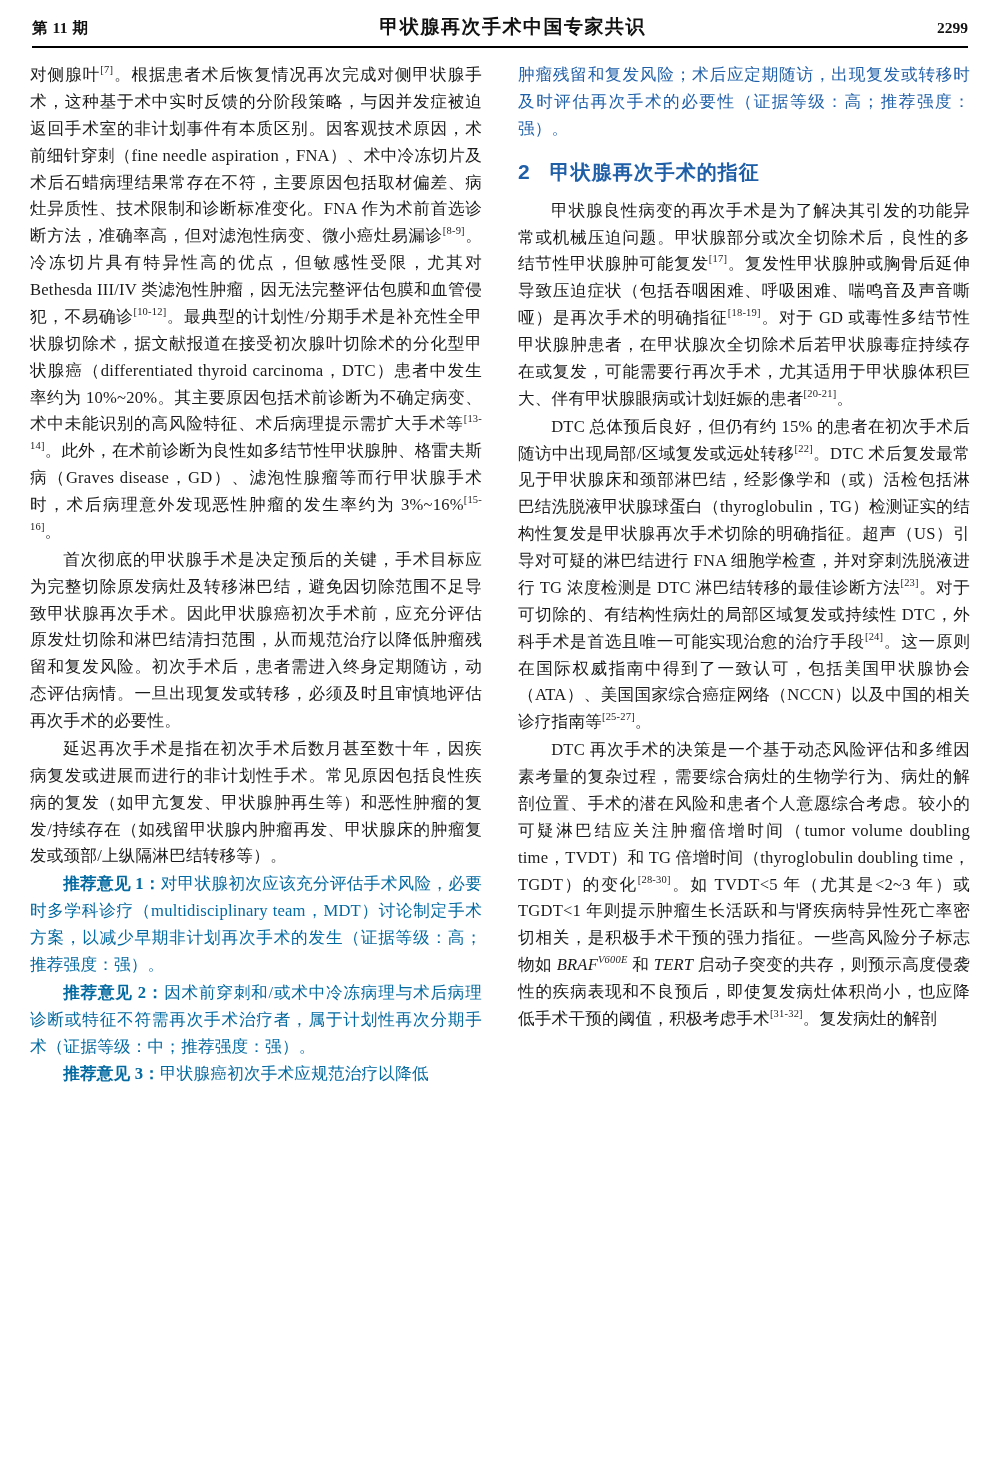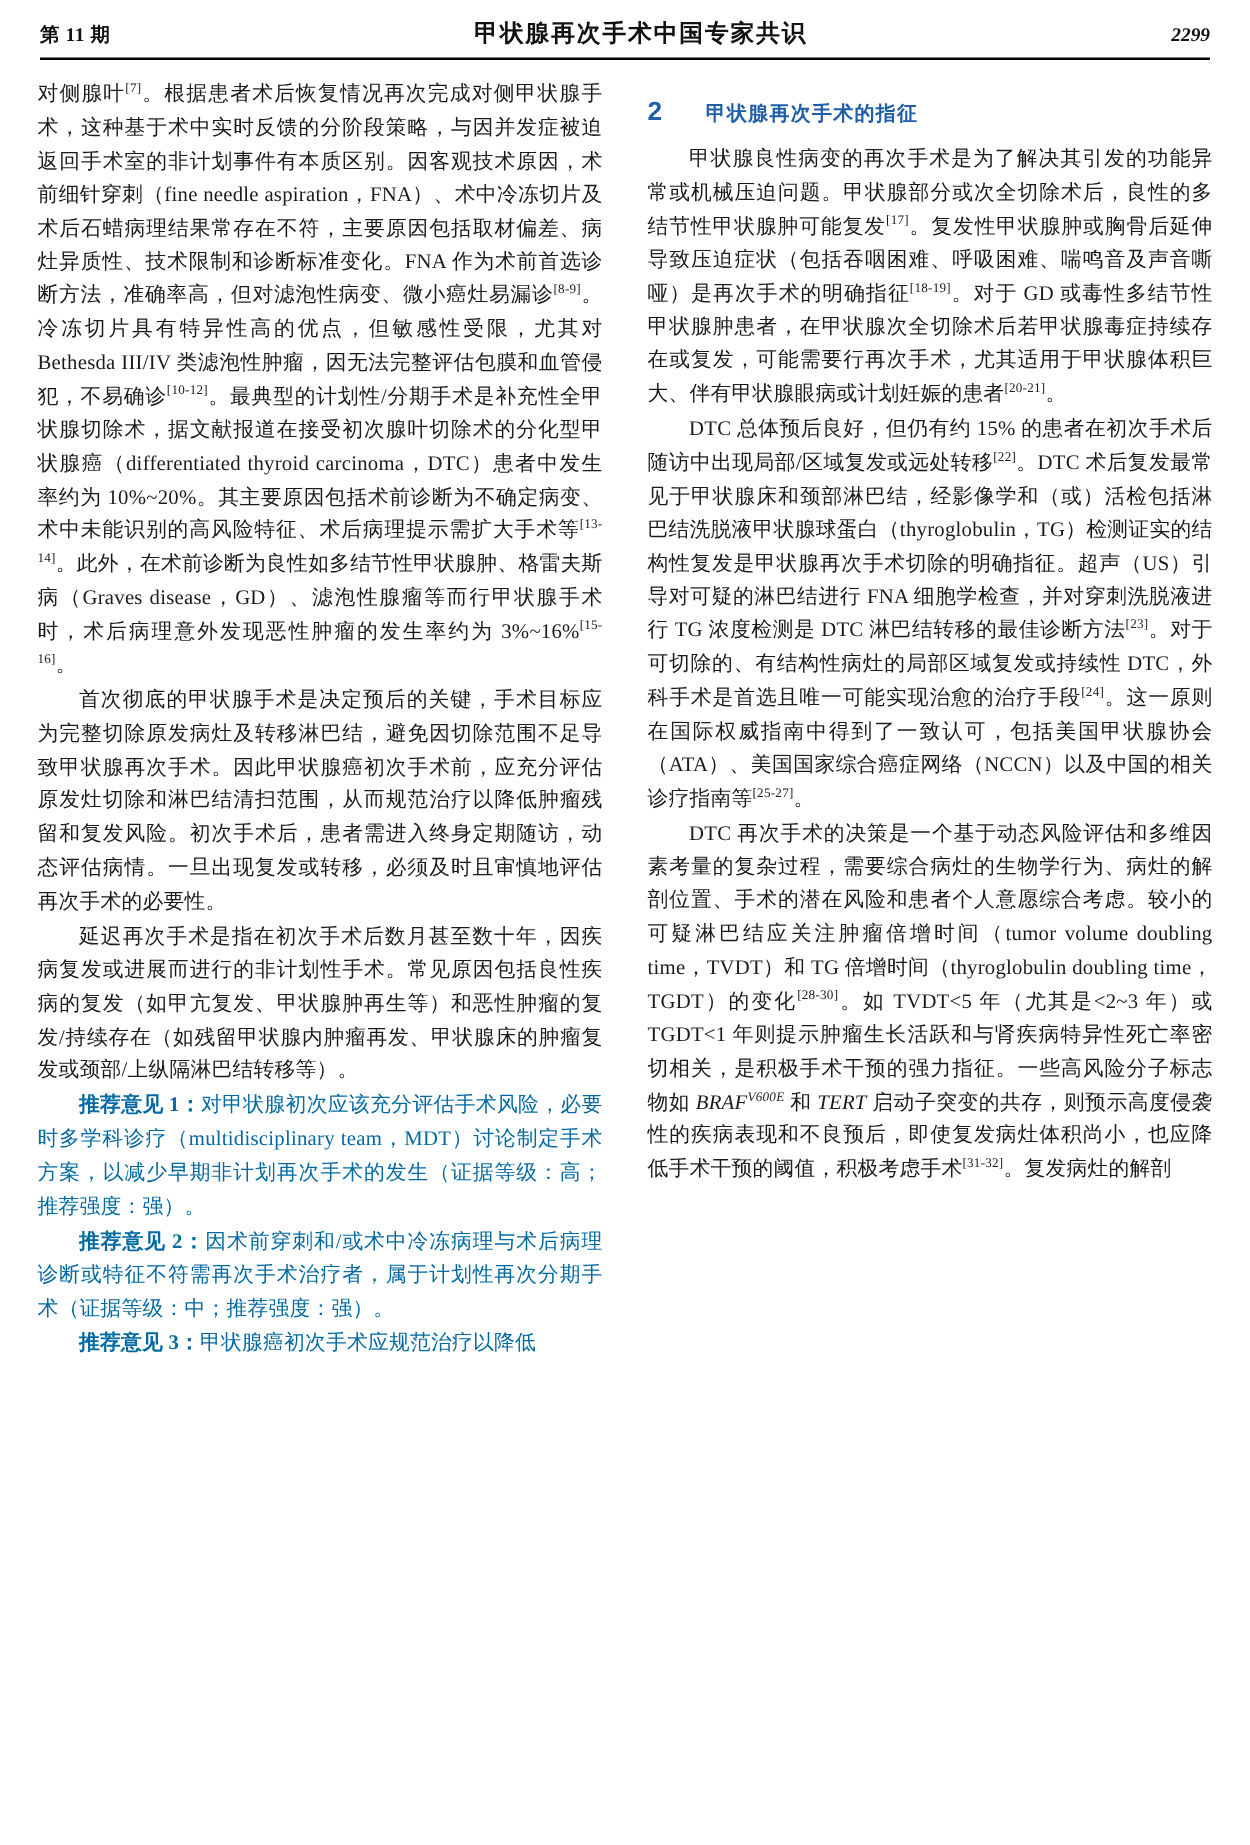--- a/index.html
+++ b/index.html
@@ -40,21 +40,20 @@
     flex: 1;
     text-align: center;
     font-weight: bold;
     letter-spacing: 1.5px;
     font-size: 19px;
   }
   .header .h-right {
     font-weight: bold;
     white-space: nowrap;
     font-family: "Liberation Serif", serif;
-    font-style: italic;
   }
   .rule {
     height: 2px;
     background: #000;
     margin: 0 2px 14px 2px;
   }
   
   .columns {
     display: flex;
     gap: 36px;
@@ -108,23 +107,22 @@
     color: #1f5fa8;
     font-weight: bold;
     font-size: 20px;
     margin: 16px 0 12px 0;
     font-family: "Liberation Sans", sans-serif;
   }
   .section-head .num {
     font-size: 21px;
   }
   .section-head .ttl {
-    font-size: 16px;
+    font-size: 20px;
     letter-spacing: 1px;
-    margin-left: 15px;
   }
   .it { font-style: italic; }
   .lat { font-family: "Liberation Serif", serif; }
 </style>
 </head>
 <body>
 
 <div class="page">
 
   <div class="header">
@@ -142,20 +140,21 @@
       <p class="indent"><span>延迟再次手术是指在初次手术后数月甚至数十年，因疾病复发或进展而进行的非计划性手术。常见原因包括良性疾病的复发（如甲亢复发、甲状腺肿再生等）和恶性肿瘤的复发/持续存在（如残留甲状腺内肿瘤再发、甲状腺床的肿瘤复发或颈部/上纵隔淋巴结转移等）。</span></p>
 
       <p class="advice"><b>推荐意见 1：</b><span>对甲状腺初次应该充分评估手术风险，必要时多学科诊疗（multidisciplinary team，MDT）讨论制定手术方案，以减少早期非计划再次手术的发生（证据等级：高；推荐强度：强）。</span></p>
 
       <p class="advice"><b>推荐意见 2：</b><span>因术前穿刺和/或术中冷冻病理与术后病理诊断或特征不符需再次手术治疗者，属于计划性再次分期手术（证据等级：中；推荐强度：强）。</span></p>
 
       <p class="advice"><b>推荐意见 3：</b><span>甲状腺癌初次手术应规范治疗以降低</span></p>
     </div>
 
     <div class="col">
+      <p class="adv-cont">肿瘤残留和复发风险；术后应定期随访，出现复发或转移时及时评估再次手术的必要性（证据等级：高；推荐强度：强）。</p>
 
       <div class="section-head">
         <span class="num">2</span>
         <span class="ttl">甲状腺再次手术的指征</span>
       </div>
 
       <p class="indent"><span>甲状腺良性病变的再次手术是为了解决其引发的功能异常或机械压迫问题。甲状腺部分或次全切除术后，良性的多结节性甲状腺肿可能复发<sup>[17]</sup>。复发性甲状腺肿或胸骨后延伸导致压迫症状（包括吞咽困难、呼吸困难、喘鸣音及声音嘶哑）是再次手术的明确指征<sup>[18-19]</sup>。对于 GD 或毒性多结节性甲状腺肿患者，在甲状腺次全切除术后若甲状腺毒症持续存在或复发，可能需要行再次手术，尤其适用于甲状腺体积巨大、伴有甲状腺眼病或计划妊娠的患者<sup>[20-21]</sup>。</span></p>
       <p class="indent"><span>DTC 总体预后良好，但仍有约 15% 的患者在初次手术后随访中出现局部/区域复发或远处转移<sup>[22]</sup>。DTC 术后复发最常见于甲状腺床和颈部淋巴结，经影像学和（或）活检包括淋巴结洗脱液甲状腺球蛋白（thyroglobulin，TG）检测证实的结构性复发是甲状腺再次手术切除的明确指征。超声（US）引导对可疑的淋巴结进行 FNA 细胞学检查，并对穿刺洗脱液进行 TG 浓度检测是 DTC 淋巴结转移的最佳诊断方法<sup>[23]</sup>。对于可切除的、有结构性病灶的局部区域复发或持续性 DTC，外科手术是首选且唯一可能实现治愈的治疗手段<sup>[24]</sup>。这一原则在国际权威指南中得到了一致认可，包括美国甲状腺协会（ATA）、美国国家综合癌症网络（NCCN）以及中国的相关诊疗指南等<sup>[25-27]</sup>。</span></p>
       <p class="indent"><span>DTC 再次手术的决策是一个基于动态风险评估和多维因素考量的复杂过程，需要综合病灶的生物学行为、病灶的解剖位置、手术的潜在风险和患者个人意愿综合考虑。较小的可疑淋巴结应关注肿瘤倍增时间（tumor volume doubling time，TVDT）和 TG 倍增时间（thyroglobulin doubling time，TGDT）的变化<sup>[28-30]</sup>。如 TVDT&lt;5 年（尤其是&lt;2~3 年）或 TGDT&lt;1 年则提示肿瘤生长活跃和与肾疾病特异性死亡率密切相关，是积极手术干预的强力指征。一些高风险分子标志物如 <span class="it lat">BRAF</span><sup class="it">V600E</sup> 和 <span class="it lat">TERT</span> 启动子突变的共存，则预示高度侵袭性的疾病表现和不良预后，即使复发病灶体积尚小，也应降低手术干预的阈值，积极考虑手术<sup>[31-32]</sup>。复发病灶的解剖</span></p>
     </div>

